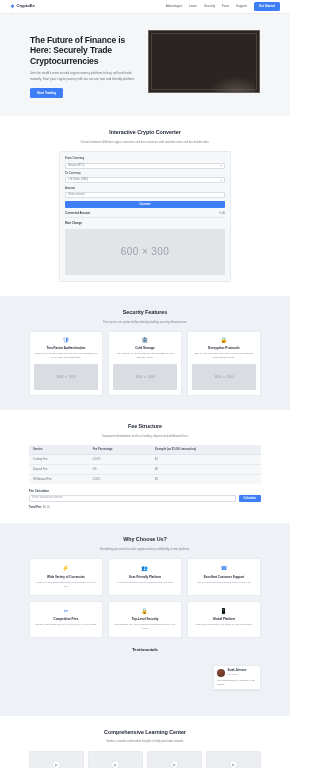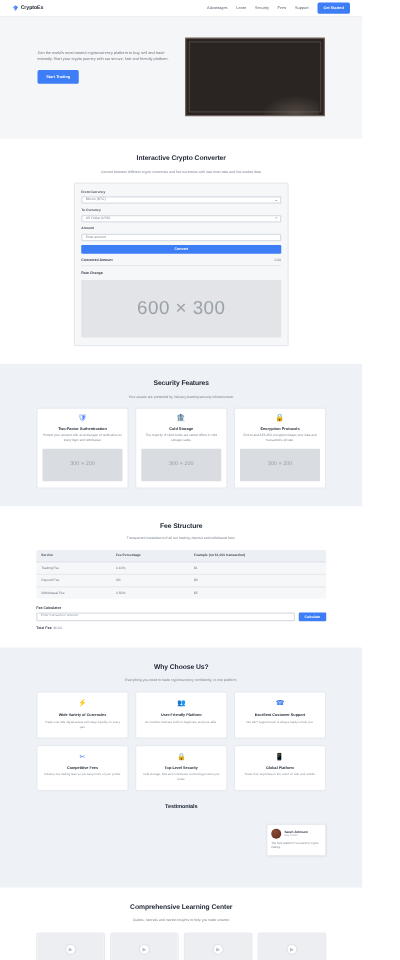--- a/index.html
+++ b/index.html
@@ -92,21 +92,21 @@
   .conv-row {
     display:flex; justify-content:space-between; align-items:center;
     font-size:2.8px; color:#3c4552; font-weight:600;
     padding:3px 0 0;
   }
   .conv-row .val { font-weight:400; color:#6b747f; }
   .conv-row + .conv-row { border-top:0.4px solid #e6e9ee; margin-top:2.5px; padding-top:2.5px; }
   .chart-box {
     margin-top:4px; height:46px; background:#e2e4e7; border-radius:1px;
     display:flex; align-items:center; justify-content:center;
-    color:#9ba2aa; font-size:15px; font-weight:400; letter-spacing:0.4px;
+    color:#9ba2aa; font-size:10px; font-weight:400; letter-spacing:0.4px;
   }
 
   
   .grid3 { display:flex; gap:5px; margin-top:7px; }
   .card {
     flex:1; background:#ffffff; border:0.4px solid #e7eaef; border-radius:2px;
     padding:5px 4px; text-align:center;
   }
   .card-icon { font-size:6px; color:#3d7df6; line-height:1; margin-bottom:3px; display:block; }
   .card-title { font-size:3.1px; font-weight:700; color:#212a36; line-height:1.35; }
@@ -206,20 +206,21 @@
       <span class="nav-link">Security</span>
       <span class="nav-link">Fees</span>
       <span class="nav-link">Support</span>
       <span class="nav-cta">Get Started</span>
     </div>
   </div>
 
   <div class="hero">
     <div class="hero-inner">
       <div class="hero-left">
+        <div class="hero-title">The Future of Finance is Here: Securely Trade Cryptocurrencies</div>
         <div class="hero-sub">Join the world's most trusted cryptocurrency platform to buy, sell and trade instantly. Start your crypto journey with our secure, fast and friendly platform.</div>
         <div class="hero-btn">Start Trading</div>
       </div>
       <div class="hero-media">
         <div class="inner-frame"></div>
         <div class="glow"></div>
       </div>
     </div>
   </div>
 

